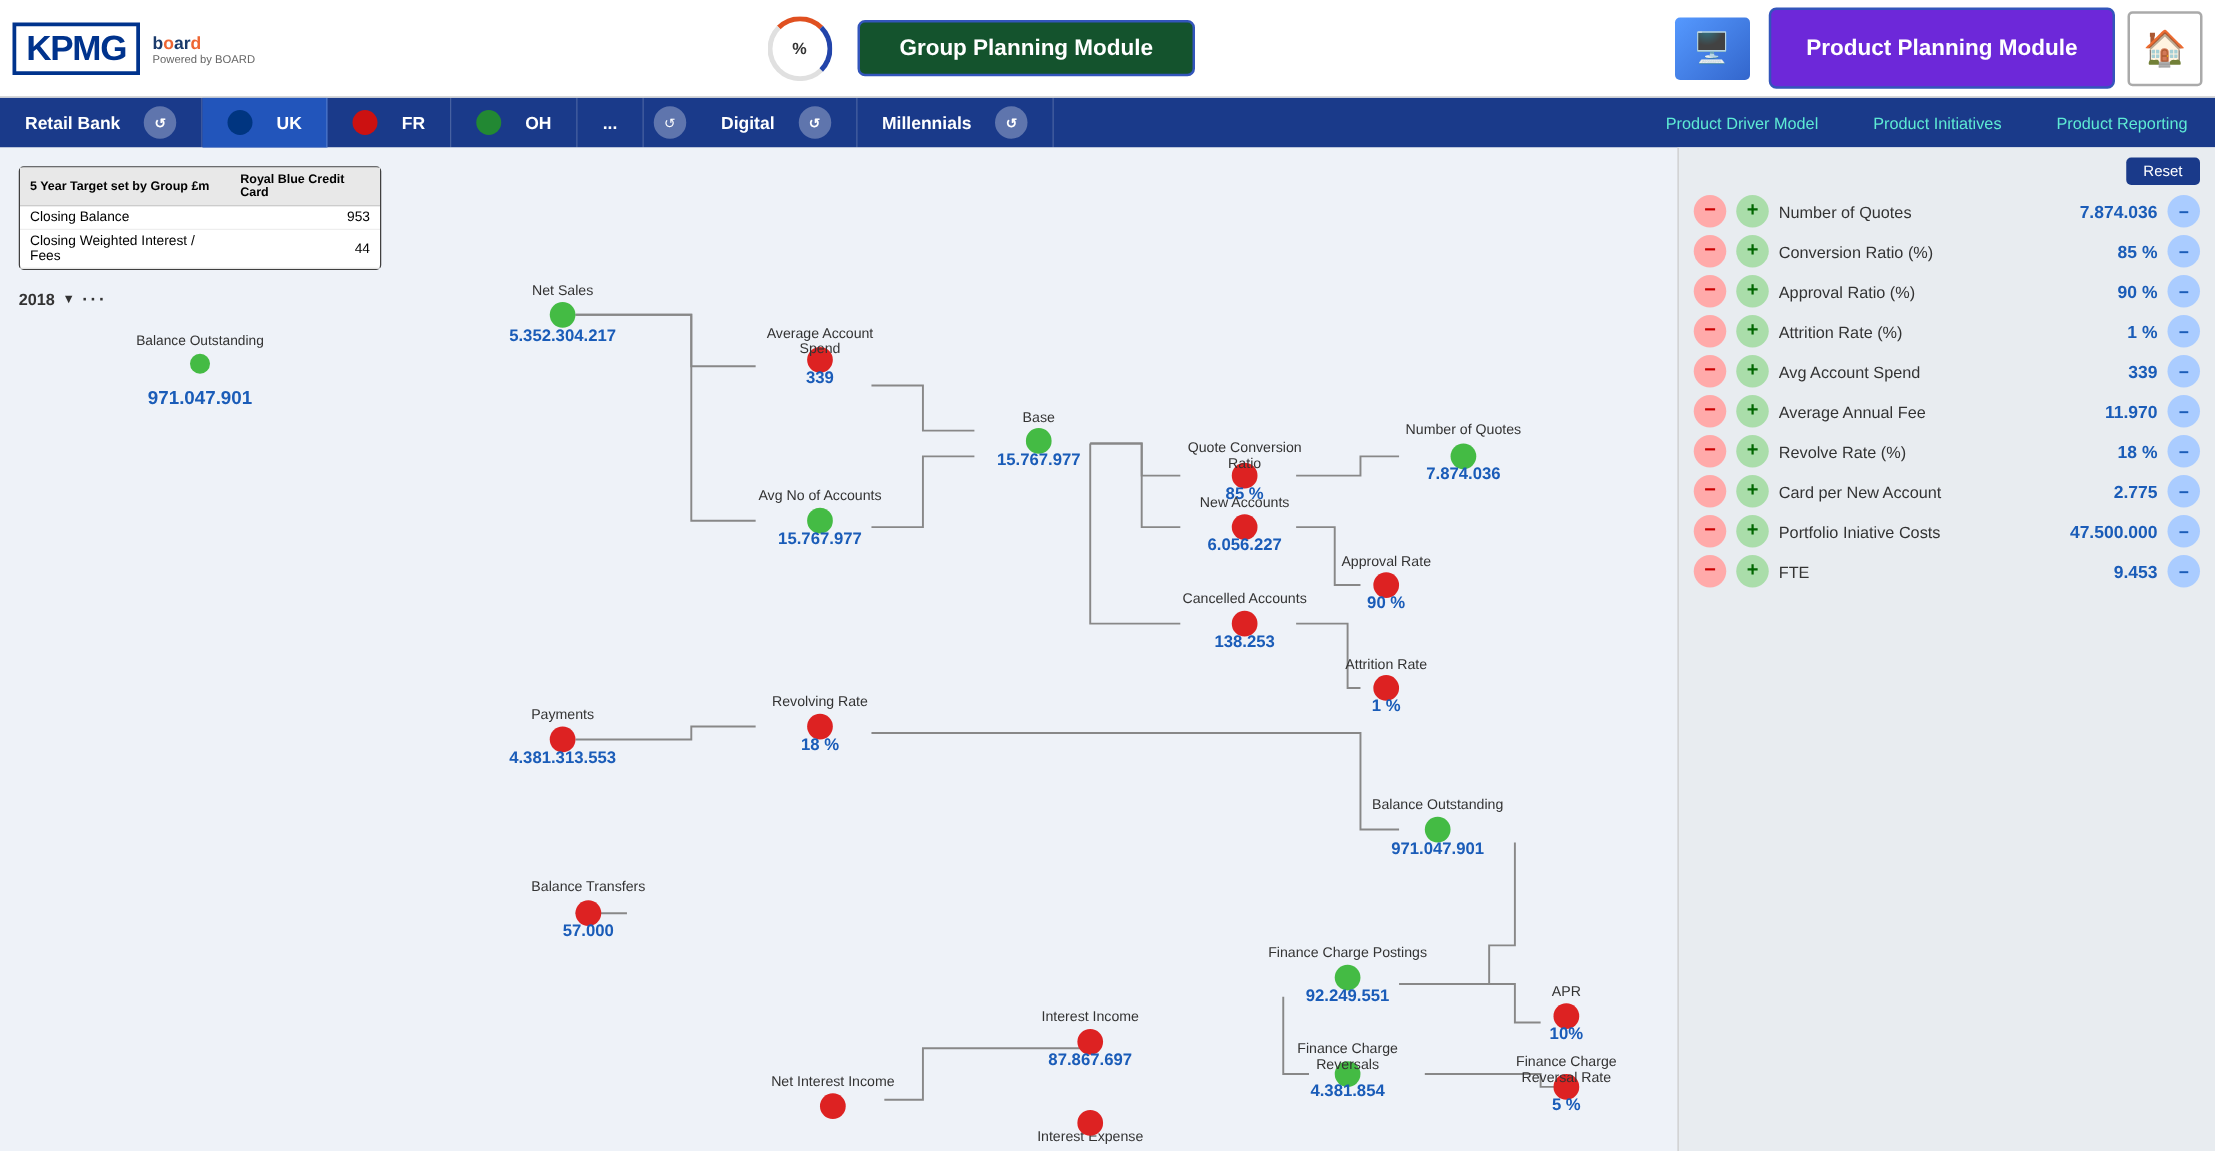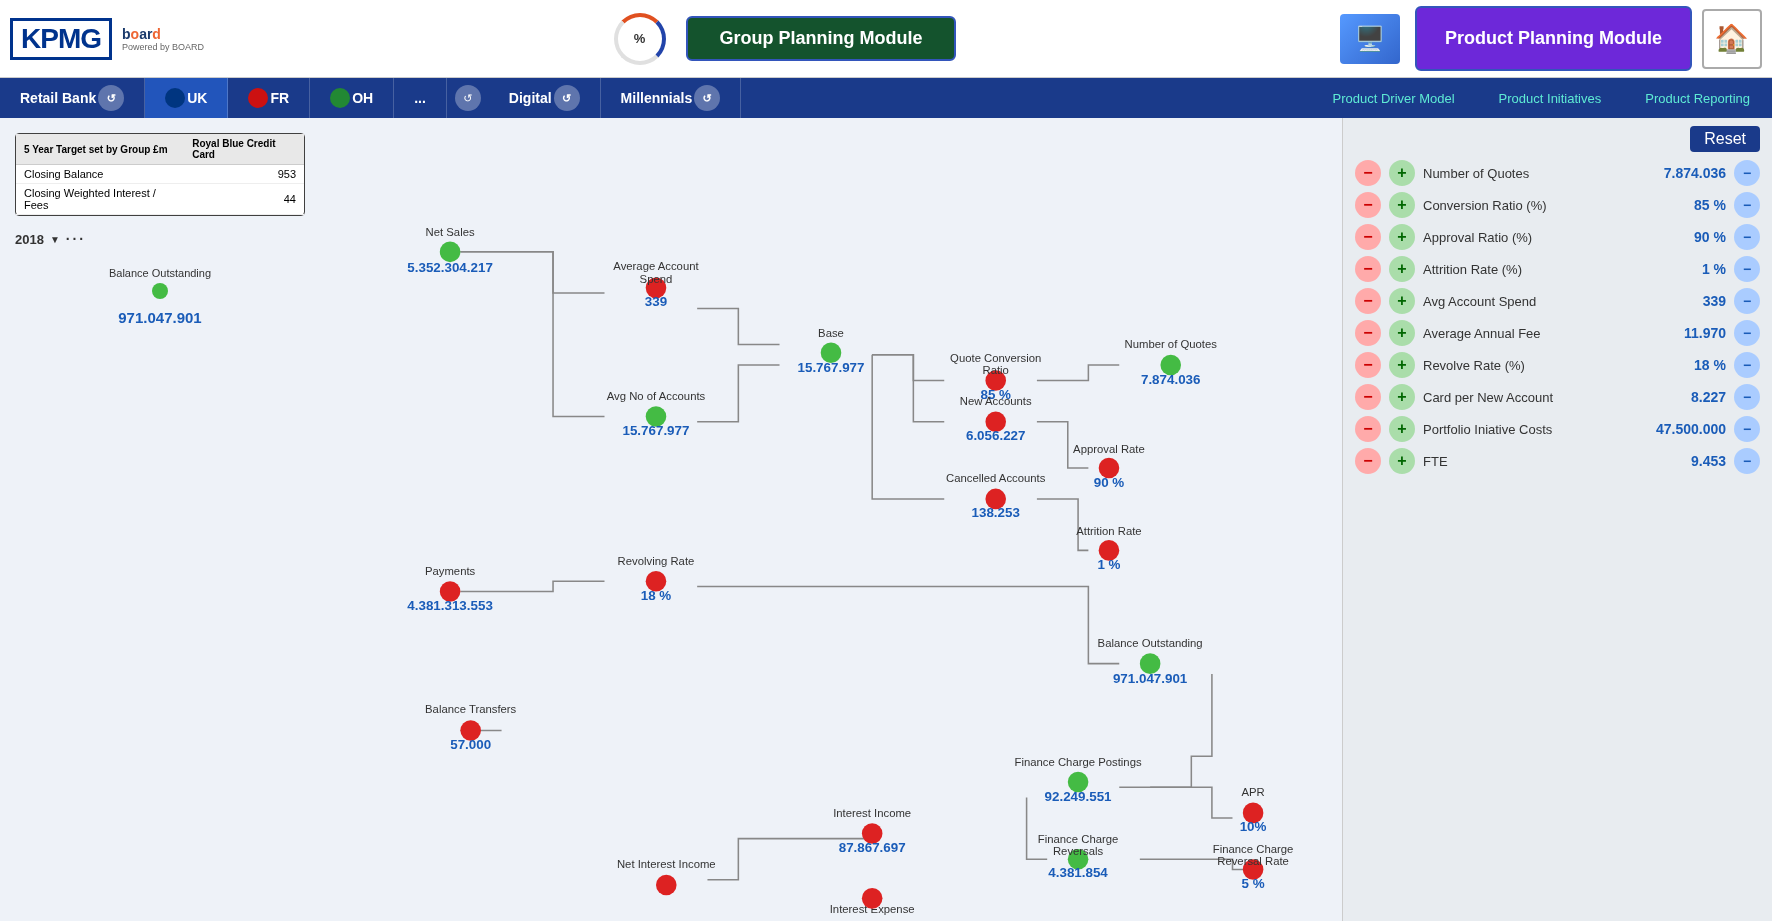--- a/index.html
+++ b/index.html
@@ -119,21 +119,21 @@
     .nav-item {
       color: white;
       padding: 0 20px;
       height: 100%;
       display: flex;
       align-items: center;
       font-size: 14px;
       font-weight: bold;
       cursor: pointer;
       border-right: 1px solid rgba(255,255,255,0.2);
-      gap: 2px;
+      gap: 19px;
     }
     .nav-item.active-flag {
       background: #2255bb;
     }
     .flag-circle {
       width: 20px;
       height: 20px;
       border-radius: 50%;
       background: #cc3333;
       display: flex;
@@ -252,21 +252,21 @@
       display: flex;
       justify-content: flex-end;
       margin-bottom: 8px;
     }
     .reset-btn {
       background: #1a3a8a;
       color: white;
       border: none;
       border-radius: 4px;
       padding: 4px 14px;
-      font-size: 16px;
+      font-size: 12px;
       cursor: pointer;
     }
     .control-row {
       display: flex;
       align-items: center;
       margin-bottom: 6px;
       gap: 8px;
     }
     .ctrl-minus {
       width: 26px;
@@ -638,21 +638,21 @@
       <button class="ctrl-minus">−</button>
       <button class="ctrl-plus">+</button>
       <span class="ctrl-label">Revolve Rate (%)</span>
       <span class="ctrl-value">18 %</span>
       <button class="ctrl-minus-right">−</button>
     </div>
         <div class="control-row">
       <button class="ctrl-minus">−</button>
       <button class="ctrl-plus">+</button>
       <span class="ctrl-label">Card per New Account</span>
-      <span class="ctrl-value">8.227</span>
+      <span class="ctrl-value">2.775</span>
       <button class="ctrl-minus-right">−</button>
     </div>
         <div class="control-row">
       <button class="ctrl-minus">−</button>
       <button class="ctrl-plus">+</button>
       <span class="ctrl-label">Portfolio Iniative Costs</span>
       <span class="ctrl-value">47.500.000</span>
       <button class="ctrl-minus-right">−</button>
     </div>
         <div class="control-row">

